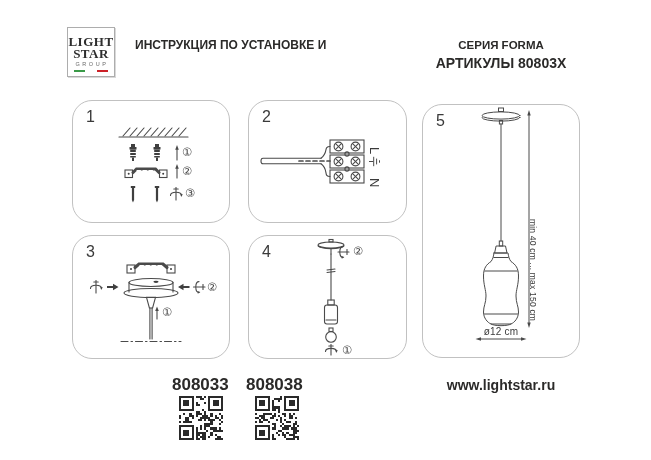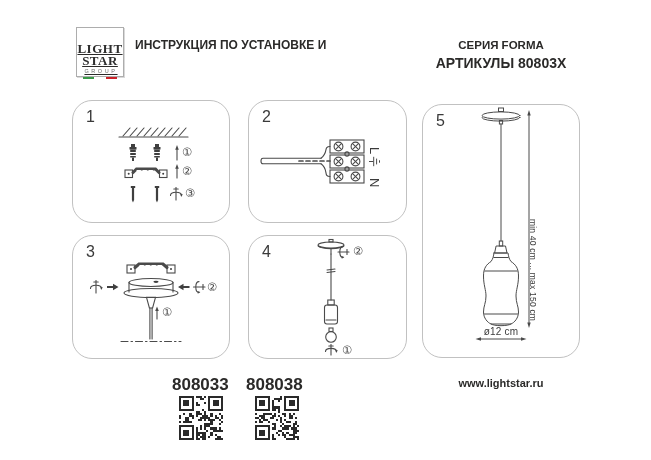--- a/index.html
+++ b/index.html
@@ -5,34 +5,34 @@
   html,body{margin:0;padding:0;background:#fff;}
   .page{position:relative;width:651px;height:460px;background:#fff;overflow:hidden;
         font-family:"Liberation Sans",sans-serif;color:#2b2a29;}
   .panel{position:absolute;border:1.3px solid #c1c1c1;border-radius:20px;background:#fff;}
   .pnum{position:absolute;left:13px;top:7px;font-size:16px;color:#3a3a3a;}
   .circ{position:absolute;font-size:11.5px;color:#3f3f3f;line-height:1;}
   .rot{position:absolute;width:0;height:0;}
   .rot>span{display:block;transform:translate(-50%,-50%) rotate(90deg);white-space:nowrap;}
   .lbl-ln{font-size:13px;color:#3a3a3a;}
   .dimtxt{font-size:8.5px;color:#3b3b3b;letter-spacing:.2px;}
-  .logo{position:absolute;left:76px;top:27px;width:48px;height:50px;border:1px solid #adadad;
-        box-shadow:1px 1px 0 #d9d9d9;text-align:center;box-sizing:border-box;padding-top:15px;text-decoration:underline;}
+  .logo{position:absolute;left:67px;top:27px;width:48px;height:50px;border:1px solid #adadad;
+        box-shadow:1px 1px 0 #d9d9d9;text-align:center;box-sizing:border-box;padding-top:8px;}
   .logo .big{font-family:"Liberation Serif",serif;font-weight:bold;font-size:13px;line-height:11.5px;
         letter-spacing:.5px;color:#2e2e2e;}
   .logo .grp{font-size:5.5px;letter-spacing:2.6px;color:#6a6a6a;margin-top:2px;padding-left:2px;}
   .flag{margin:3px auto 0;width:34px;height:2.4px;display:flex;}
   .flag i{flex:1;}
   .title{position:absolute;left:135px;top:36px;font-weight:bold;font-size:12px;line-height:18.5px;color:#2b2a29;}
   .rightblock{position:absolute;left:420px;top:39px;width:162px;text-align:center;}
   .series{font-weight:bold;font-size:11.5px;}
   .articles{font-weight:bold;font-size:14px;margin-top:4px;}
   .artnum{position:absolute;top:375px;width:60px;text-align:left;font-weight:bold;font-size:17px;}
   .qr{position:absolute;top:396px;width:44px;height:44px;}
-  .site{position:absolute;left:421px;top:377px;width:160px;text-align:center;font-weight:bold;font-size:11px;}
+  .site{position:absolute;left:421px;top:377px;width:160px;text-align:center;font-weight:bold;font-size:14px;}
   svg{display:block;}
 </style>
 </head>
 <body>
 
 <div class="page">
 
   <div class="logo">
     <div class="big">LIGHT</div>
     <div class="big">STAR</div>

